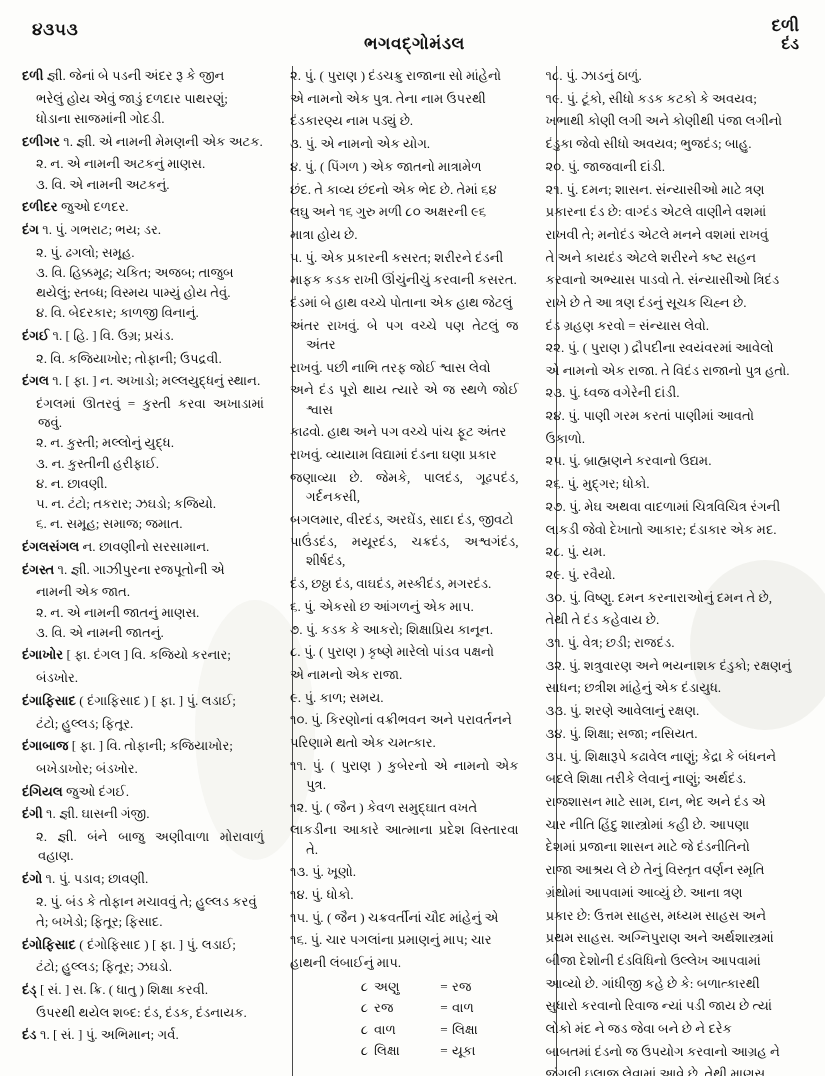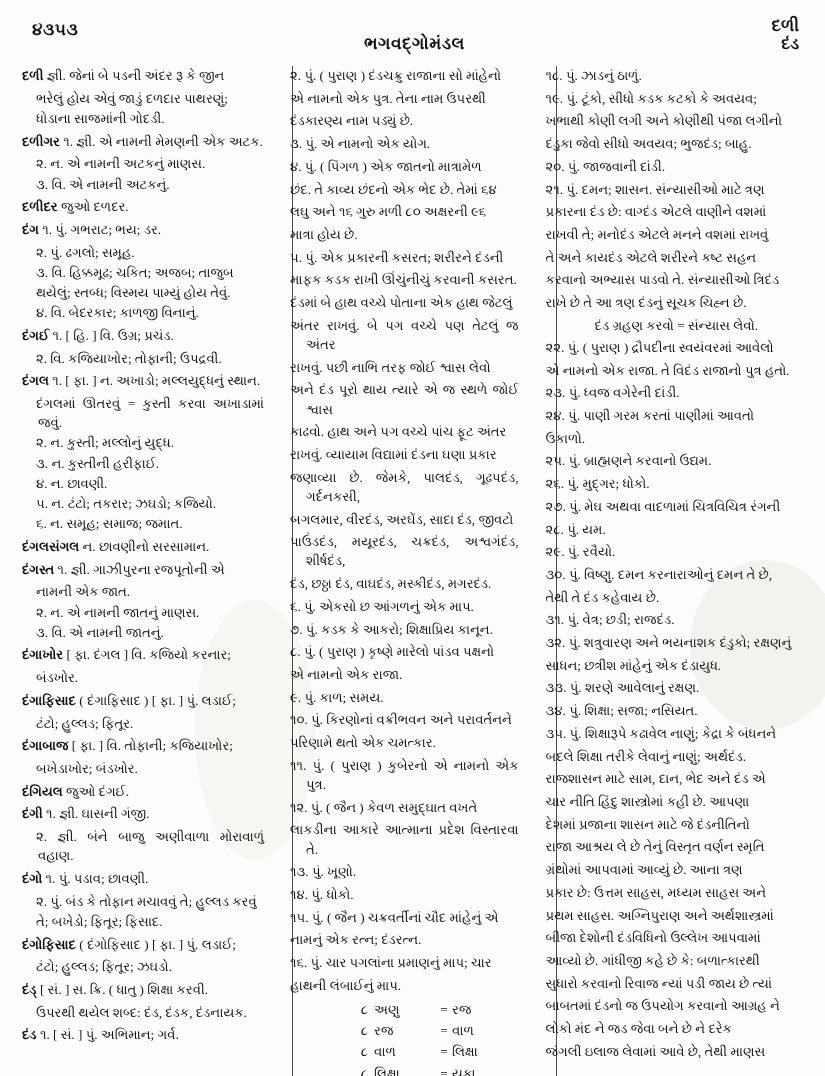--- a/index.html
+++ b/index.html
@@ -53,21 +53,21 @@
     position:absolute;top:0;bottom:0;width:1px;background:#2a2a2a;opacity:.85;
   }
   .rule.r1{left:270px;}
   .rule.r2{left:534px;}
 
   
   .entry{margin:0 0 3.5px 0;}
   .entry .hw{font-weight:bold;}
   .sense{margin:0 0 1px 0;padding-left:16px;text-indent:-2px;}
   .hang{padding-left:16px;text-indent:-16px;margin:0 0 3.5px 0;}
-  .center-note{text-align:center;margin:1px 0 3px 0;}
+  .center-note{margin:1px 0 3px 0;}
 
   
   .meas{
     margin:2px 0 3px 0;
     padding-left:24px;
   }
   .meas-row{
     display:flex;
     line-height:1.62;
     font-size:13.2px;
@@ -209,21 +209,20 @@
           <div class="hang">એ નામનો એક રાજા.</div>
           <div class="hang">૯. પું. કાળ; સમય.</div>
           <div class="hang">૧૦. પું. કિરણોનાં વક્રીભવન અને પરાવર્તનને</div>
           <div class="hang">પરિણામે થતો એક ચમત્કાર.</div>
           <div class="hang">૧૧. પું. ( પુરાણ ) કુબેરનો એ નામનો એક પુત્ર.</div>
           <div class="hang">૧૨. પું. ( જૈન ) કેવળ સમુદ્ઘાત વખતે</div>
           <div class="hang">લાકડીના આકારે આત્માના પ્રદેશ વિસ્તારવા તે.</div>
           <div class="hang">૧૩. પું. ખૂણો.</div>
           <div class="hang">૧૪. પું. ધોકો.</div>
           <div class="hang">૧૫. પું. ( જૈન ) ચક્રવર્તીનાં ચૌદ માંહેનું એ</div>
-          <div class="hang">નામનું એક રત્ન; દંડરત્ન.</div>
           <div class="hang">૧૬. પું. ચાર પગલાંના પ્રમાણનું માપ; ચાર</div>
           <div class="hang">હાથની લંબાઈનું માપ.</div>
         </div>
       <div class="meas" id="c2t">
           <div class="meas-row">
             <div class="meas-qty">૮</div>
             <div class="meas-unit">અણુ</div>
             <div class="meas-eq">=</div>
             <div class="meas-res">રજ</div>
           </div>
@@ -266,20 +265,21 @@
       <div class="center-note">દંડ ગ્રહણ કરવો = સંન્યાસ લેવો.</div>
       <div id="c3b">
           <div class="hang">૨૨. પું. ( પુરાણ ) દ્રૌપદીના સ્વયંવરમાં આવેલો</div>
           <div class="hang">એ નામનો એક રાજા. તે વિદંડ રાજાનો પુત્ર હતો.</div>
           <div class="hang">૨૩. પું. ધ્વજ વગેરેની દાંડી.</div>
           <div class="hang">૨૪. પું. પાણી ગરમ કરતાં પાણીમાં આવતો</div>
           <div class="hang">ઉકાળો.</div>
           <div class="hang">૨૫. પું. બ્રાહ્મણને કરવાનો ઉદ્યમ.</div>
           <div class="hang">૨૬. પું. મુદ્ગર; ધોકો.</div>
           <div class="hang">૨૭. પું. મેઘ અથવા વાદળામાં ચિત્રવિચિત્ર રંગની</div>
+          <div class="hang">લાકડી જેવો દેખાતો આકાર; દંડાકાર એક મદ.</div>
           <div class="hang">૨૮. પું. યમ.</div>
           <div class="hang">૨૯. પું. રવૈયો.</div>
           <div class="hang">૩૦. પું. વિષ્ણુ. દમન કરનારાઓનું દમન તે છે,</div>
           <div class="hang">તેથી તે દંડ કહેવાય છે.</div>
           <div class="hang">૩૧. પું. વેત્ર; છડી; રાજદંડ.</div>
           <div class="hang">૩૨. પું. શત્રુવારણ અને ભયનાશક દંડુકો; રક્ષણનું</div>
           <div class="hang">સાધન; છત્રીશ માંહેનું એક દંડાયુધ.</div>
           <div class="hang">૩૩. પું. શરણે આવેલાનું રક્ષણ.</div>
           <div class="hang">૩૪. પું. શિક્ષા; સજા; નસિયત.</div>
           <div class="hang">૩૫. પું. શિક્ષારૂપે કઢાવેલ નાણું; કેદ્રા કે બંધનને</div>
@@ -287,20 +287,20 @@
           <div class="hang">રાજશાસન માટે સામ, દાન, ભેદ અને દંડ એ</div>
           <div class="hang">ચાર નીતિ હિંદુ શાસ્ત્રોમાં કહી છે. આપણા</div>
           <div class="hang">દેશમાં પ્રજાના શાસન માટે જે દંડનીતિનો</div>
           <div class="hang">રાજા આશ્રય લે છે તેનું વિસ્તૃત વર્ણન સ્મૃતિ</div>
           <div class="hang">ગ્રંથોમાં આપવામાં આવ્યું છે. આના ત્રણ</div>
           <div class="hang">પ્રકાર છે: ઉત્તમ સાહસ, મધ્યમ સાહસ અને</div>
           <div class="hang">પ્રથમ સાહસ. અગ્નિપુરાણ અને અર્થશાસ્ત્રમાં</div>
           <div class="hang">બીજા દેશોની દંડવિધિનો ઉલ્લેખ આપવામાં</div>
           <div class="hang">આવ્યો છે. ગાંધીજી કહે છે કે: બળાત્કારથી</div>
           <div class="hang">સુધારો કરવાનો રિવાજ ન્યાં પડી જાય છે ત્યાં</div>
+          <div class="hang">લોકો મંદ ને જડ જેવા બને છે ને દરેક</div>
           <div class="hang">બાબતમાં દંડનો જ ઉપયોગ કરવાનો આગ્રહ ને</div>
-          <div class="hang">લોકો મંદ ને જડ જેવા બને છે ને દરેક</div>
           <div class="hang">જંગલી ઇલાજ લેવામાં આવે છે, તેથી માણસ</div>
         </div>
     </div>
 
   </div>
 </div>
 
 </body></html>

